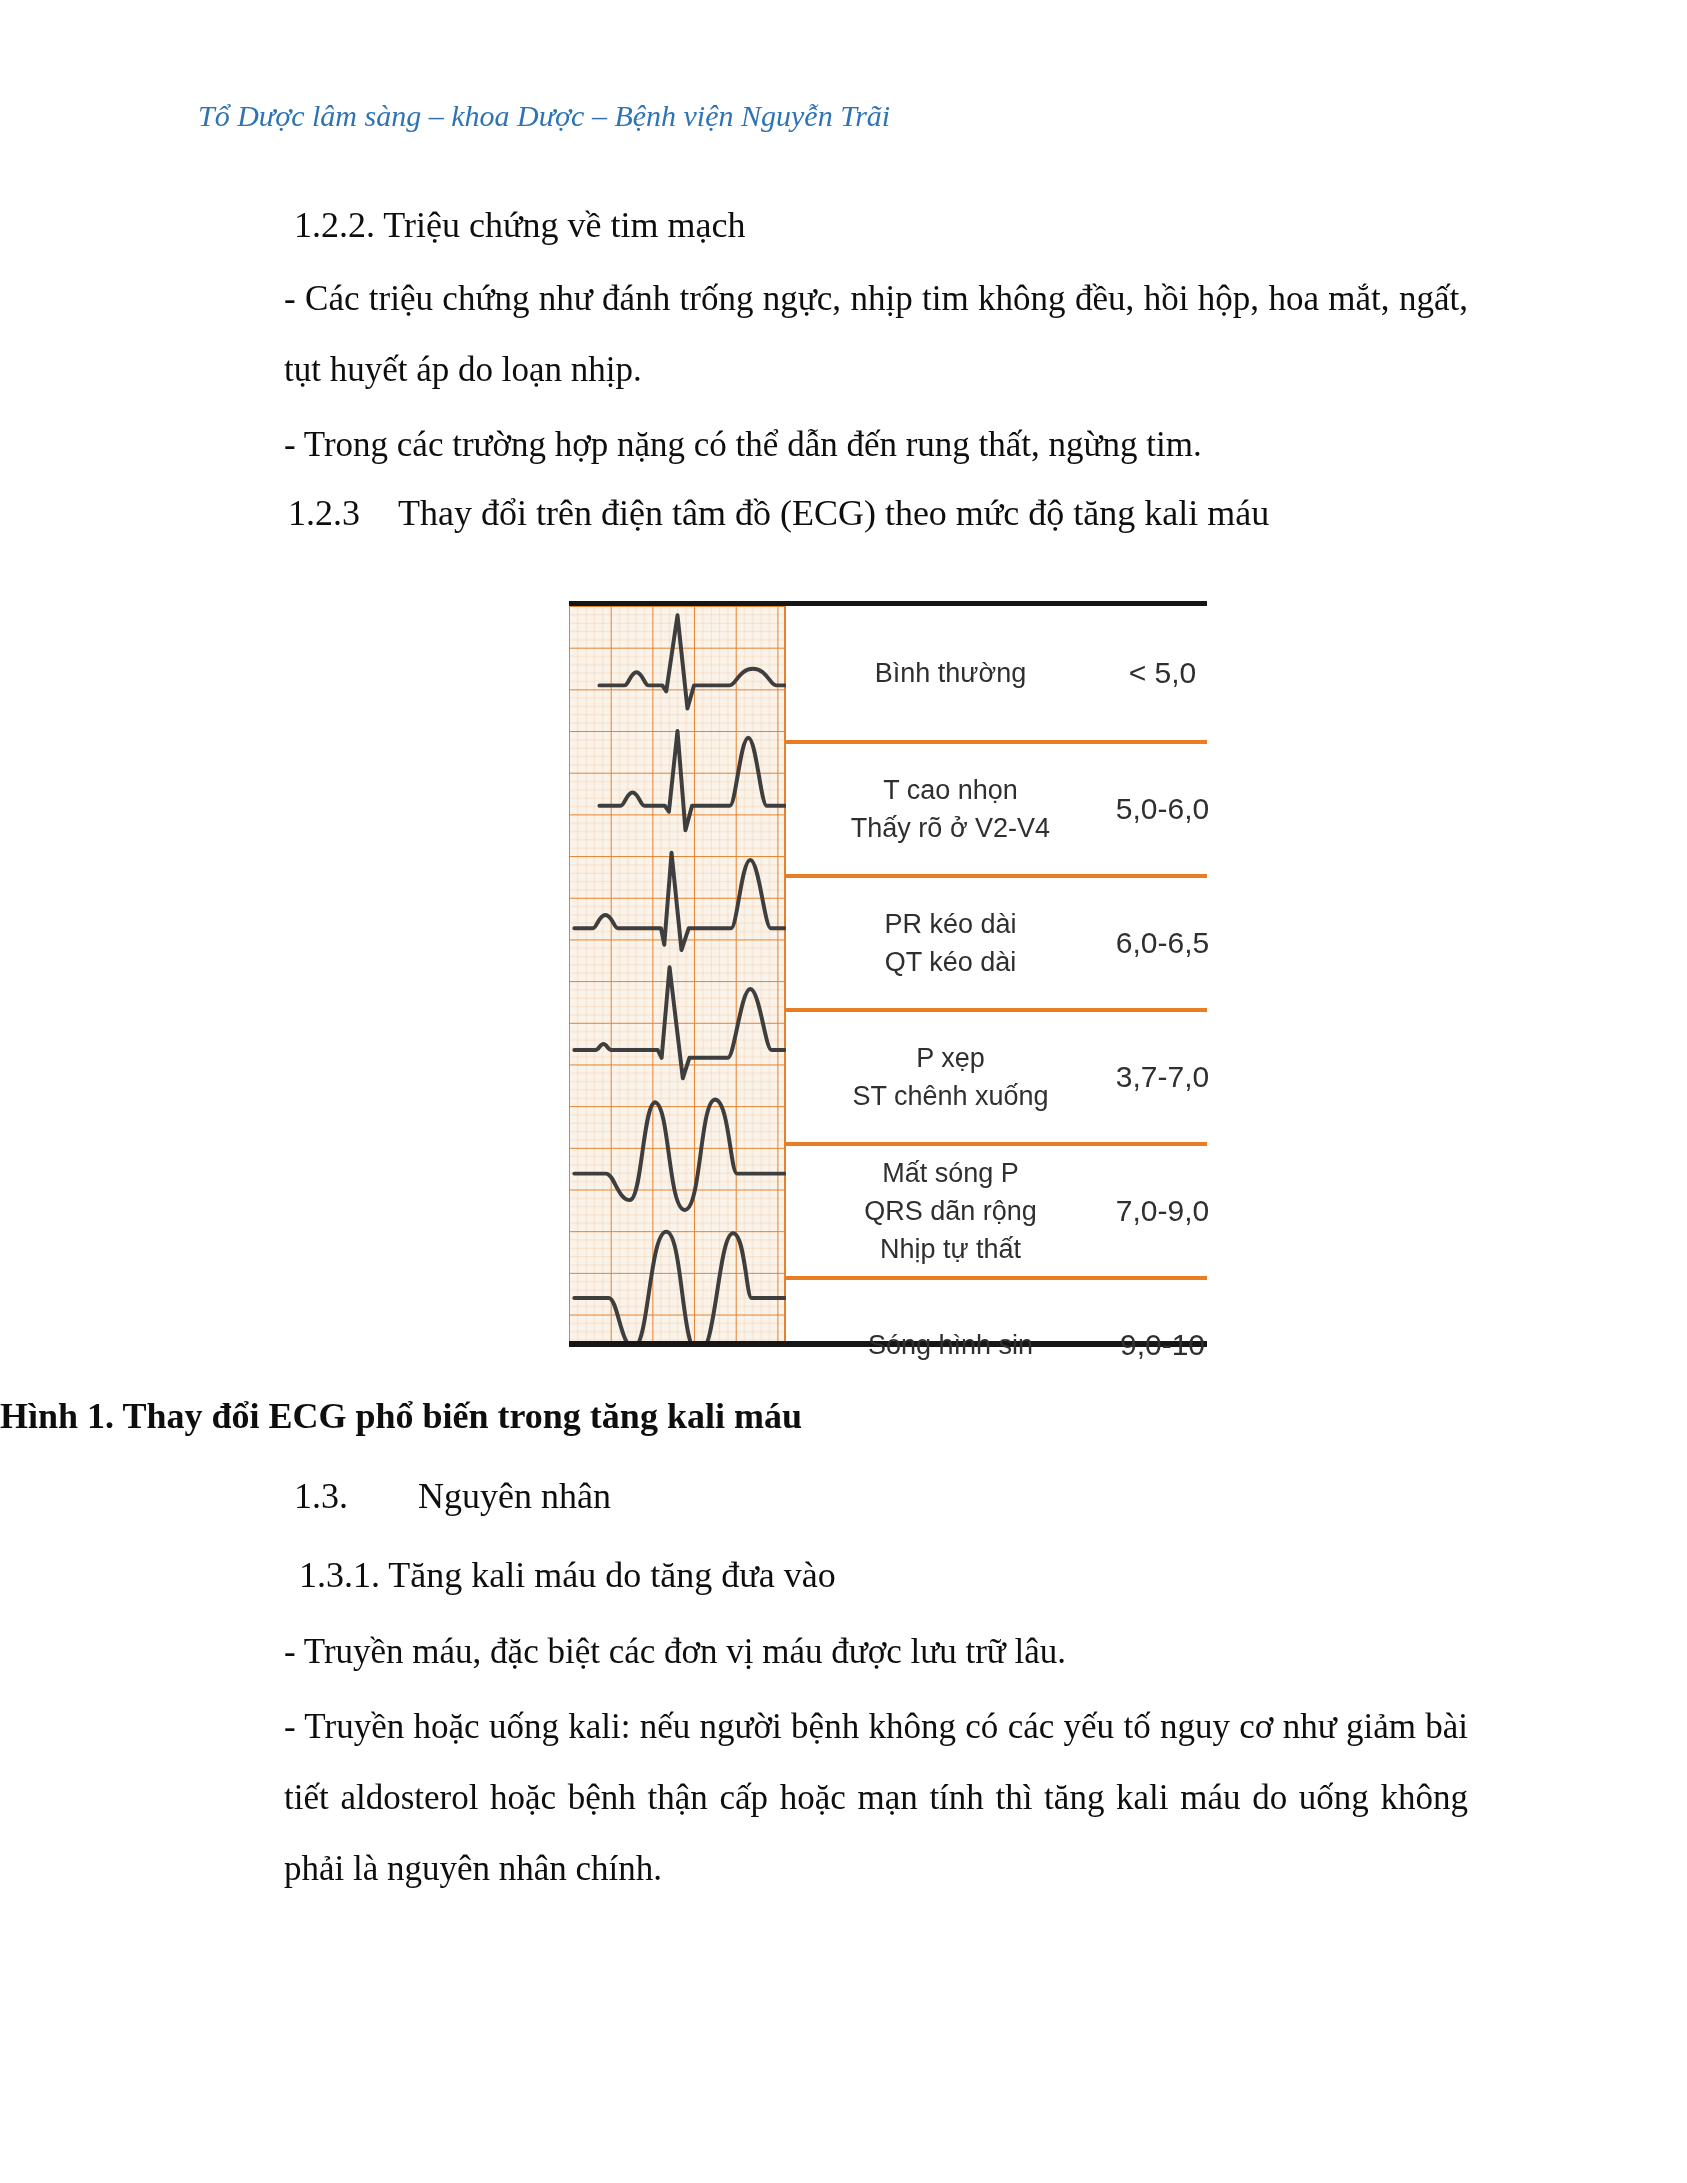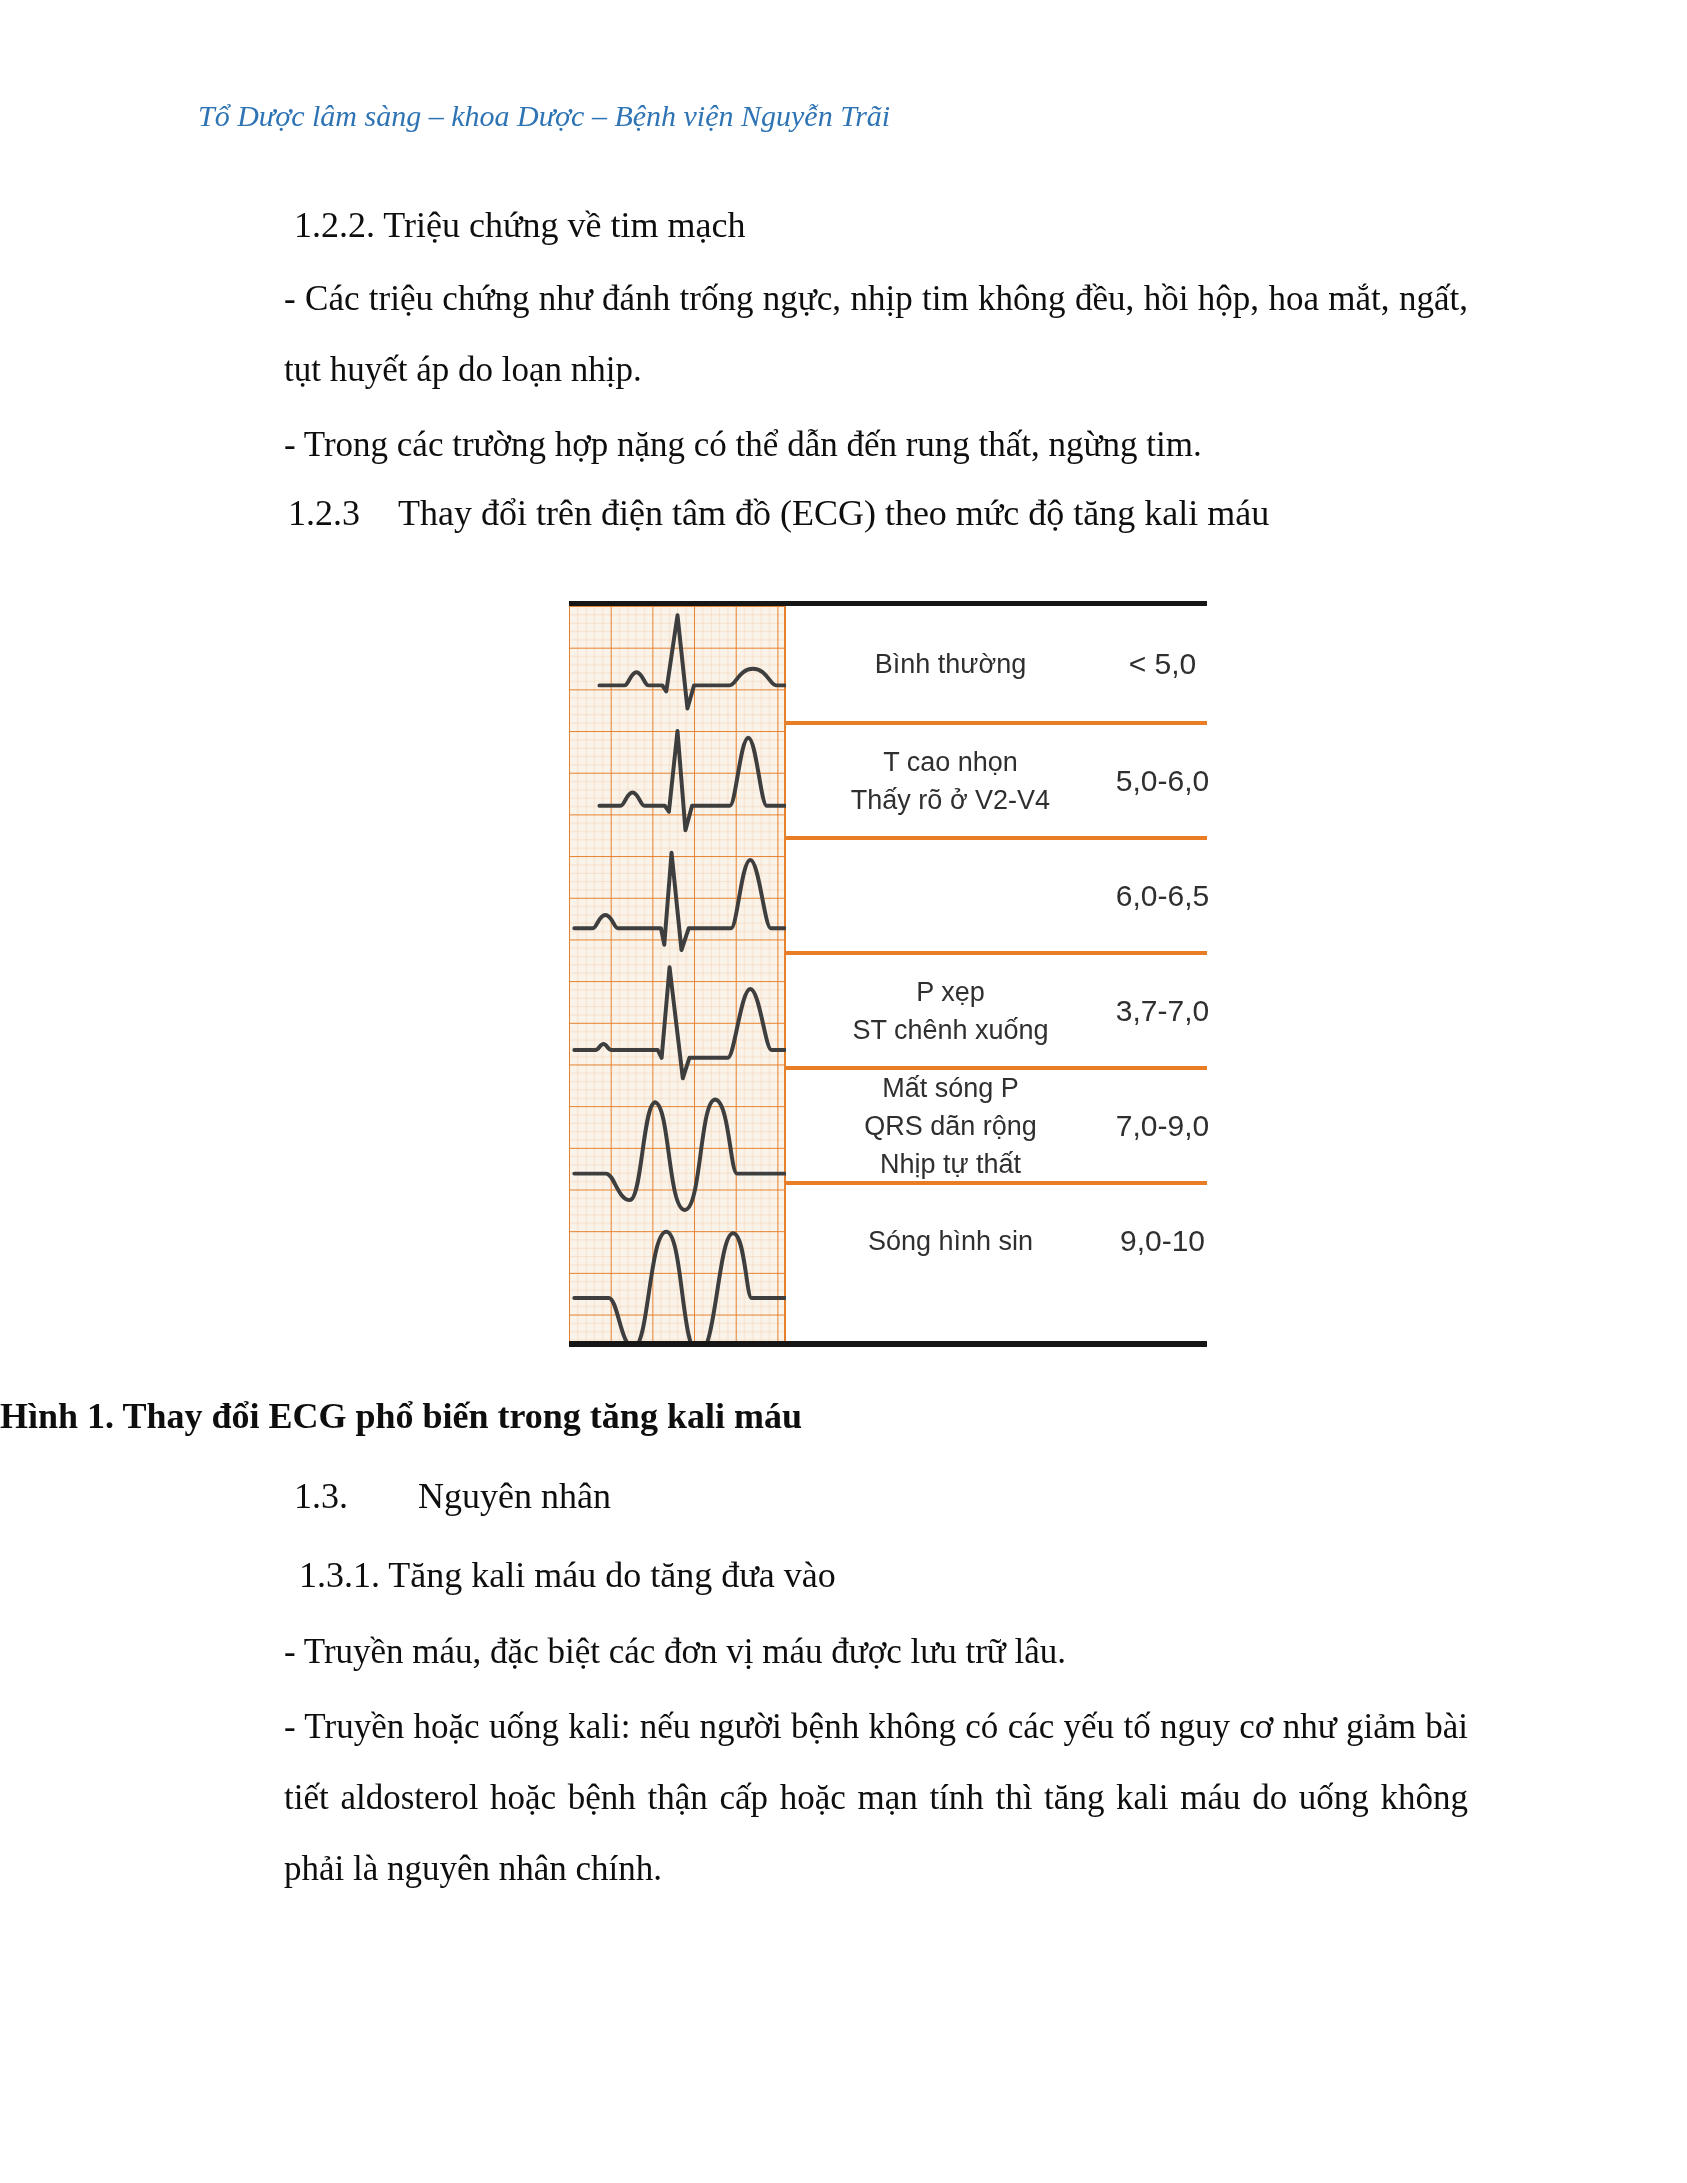--- a/index.html
+++ b/index.html
@@ -53,21 +53,21 @@
   .fig-border-bottom { left: 0; right: 0; bottom: 0; height: 6px; background: #161616; }
 
   .ecg-strip { left: 0; top: 5.3px; width: 217px; height: 735px; }
 
   .fig-rows {
     left: 217px; top: 5.3px; right: 0; height: 735px;
     font-family: "Liberation Sans", "DejaVu Sans", sans-serif;
   }
   .fig-row {
     position: relative;
-    height: 115px;
+    height: 134px;
     box-sizing: border-box;
     padding-left: 44px;
   }
   .fig-row + .fig-row { border-top: 4.6px solid #e87d25; }
   .fig-label {
     position: absolute; left: 19px; width: 291px;
     top: 50%; transform: translateY(-50%);
     text-align: center;
     font-size: 27px; line-height: 38px;
     color: #2f2f2f;
@@ -136,20 +136,24 @@
         <div class="fig-value">&lt; 5,0</div>
       </div>
       <div class="fig-row">
         <div class="fig-label">
           <div>T cao nhọn</div>
           <div>Thấy rõ ở V2-V4</div>
         </div>
         <div class="fig-value">5,0-6,0</div>
       </div>
       <div class="fig-row">
+        <div class="fig-label">
+          <div>PR kéo dài</div>
+          <div>QT kéo dài</div>
+        </div>
         <div class="fig-value">6,0-6,5</div>
       </div>
       <div class="fig-row">
         <div class="fig-label">
           <div>P xẹp</div>
           <div>ST chênh xuống</div>
         </div>
         <div class="fig-value">3,7-7,0</div>
       </div>
       <div class="fig-row">

